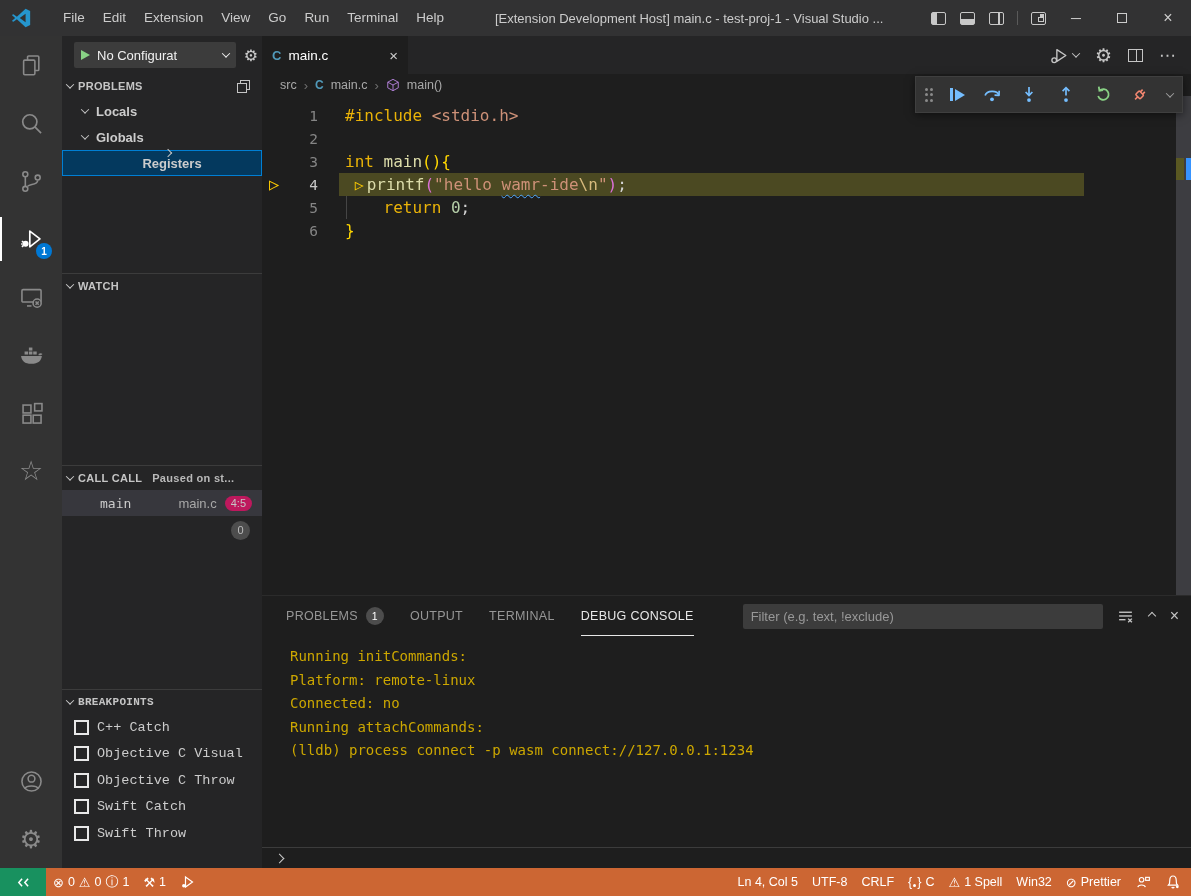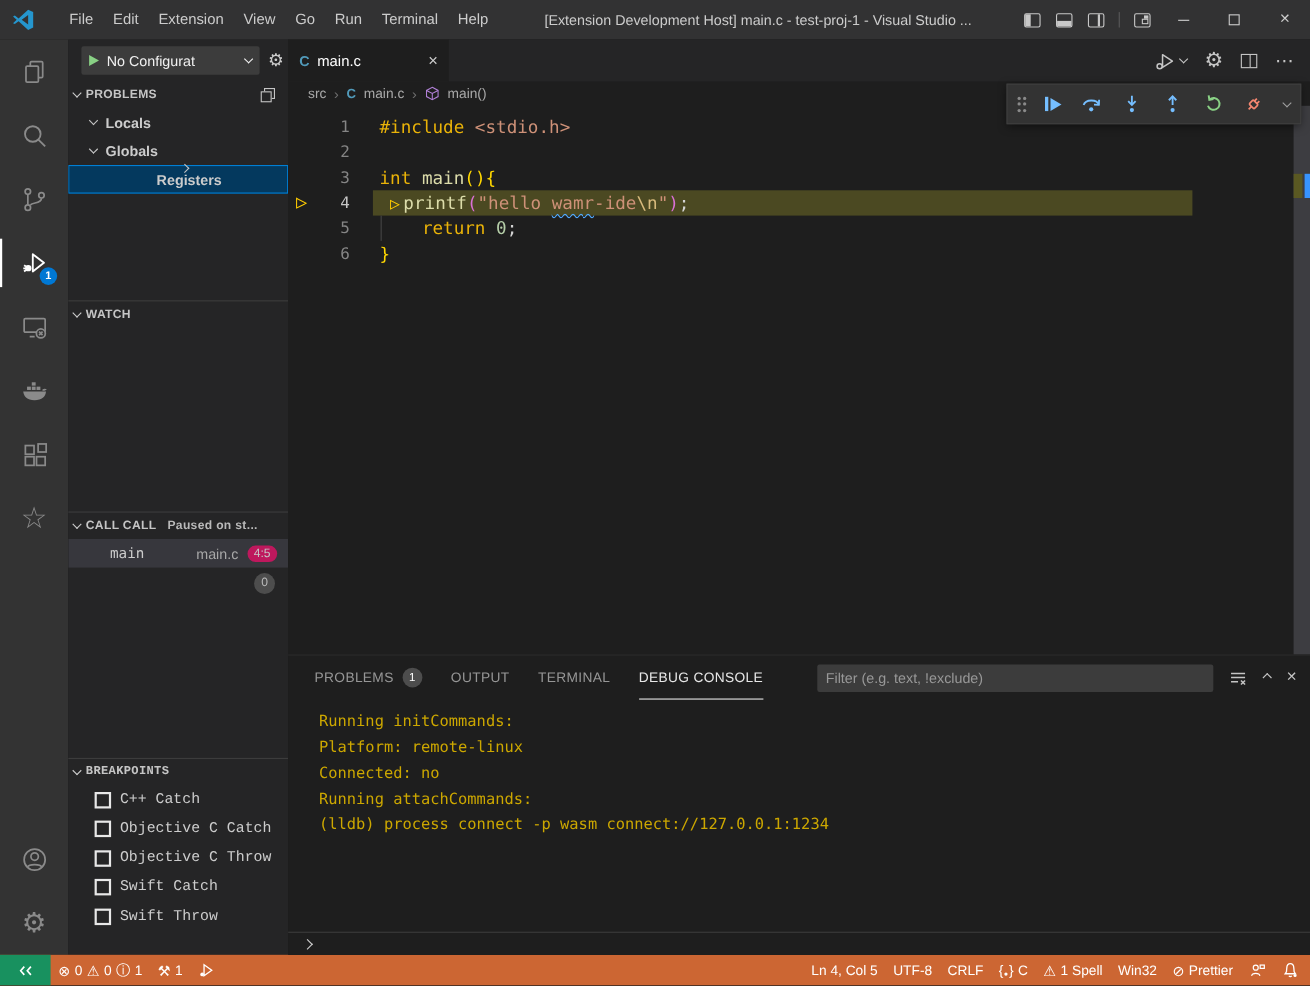--- a/index.html
+++ b/index.html
@@ -72,21 +72,21 @@
   .tree-row.selected { background:var(--sel-bg,#04395e); outline:1px solid var(--sel-border,#007fd4); outline-offset:-1px;flex-direction:column; }
 
   .cs-frame { height:26px; background:#37373d; display:flex; align-items:center; padding:0 10px 0 38px; }
   .cs-name { font-family:"DejaVu Sans Mono",monospace; font-size:13px; color:#cccccc; }
   .cs-file { margin-left:auto; font-size:13px; color:#a8a8a8; margin-right:8px; }
   .cs-pos { background:#be185d; color:#c5c5c5; border-radius:9px; font-size:11px; padding:1.5px 6px;text-align:right; }
   .cs-threadrow { height:28px; display:flex; justify-content:flex-end; align-items:center; padding-right:12px; }
   .cs-badge0 { width:19px; height:19px; border-radius:50%; background:#4d4d4d; color:#bbbbbb;
     font-size:11px; display:flex; align-items:center; justify-content:center; }
 
-  .bp-row { height:26.5px; display:flex; align-items:center; padding-left:24px; flex:none; }
+  .bp-row { height:26.5px; display:flex; align-items:center; padding-left:12px; flex:none; }
   .bp-box { width:15px; height:15px; border:2px solid #e8e8e8; margin-right:8px; flex:none; }
   .bp-label { font-size:13.5px; color:#cccccc; }
 
   
   .editorgroup { flex:1; display:flex; flex-direction:column; min-width:0; position:relative; background:#1e1e1e; }
   .tabbar { height:38px; background:#252526; display:flex; flex:none; align-items:stretch; }
   .tab { width:146px; background:#1e1e1e; display:flex; align-items:center; padding:0 10px; }
   .c-icon { color:#519aba; font-weight:bold; font-size:13px; margin-right:7px; }
   .tab-label { font-size:13.5px; color:#ffffff; }
   .tab-close { margin-left:auto; color:#cccccc; font-size:15px; }
@@ -333,21 +333,21 @@
           <span class="chev down"></span>
           <span>BREAKPOINTS</span>
         </div>
         <div id="breakpoints-list">
             <div class="bp-row">
               <span class="bp-box"></span>
               <span class="bp-label">C++ Catch</span>
             </div>
             <div class="bp-row">
               <span class="bp-box"></span>
-              <span class="bp-label">Objective C Catch</span>
+              <span class="bp-label">Objective C Visual</span>
             </div>
             <div class="bp-row">
               <span class="bp-box"></span>
               <span class="bp-label">Objective C Throw</span>
             </div>
             <div class="bp-row">
               <span class="bp-box"></span>
               <span class="bp-label">Swift Catch</span>
             </div>
             <div class="bp-row">

